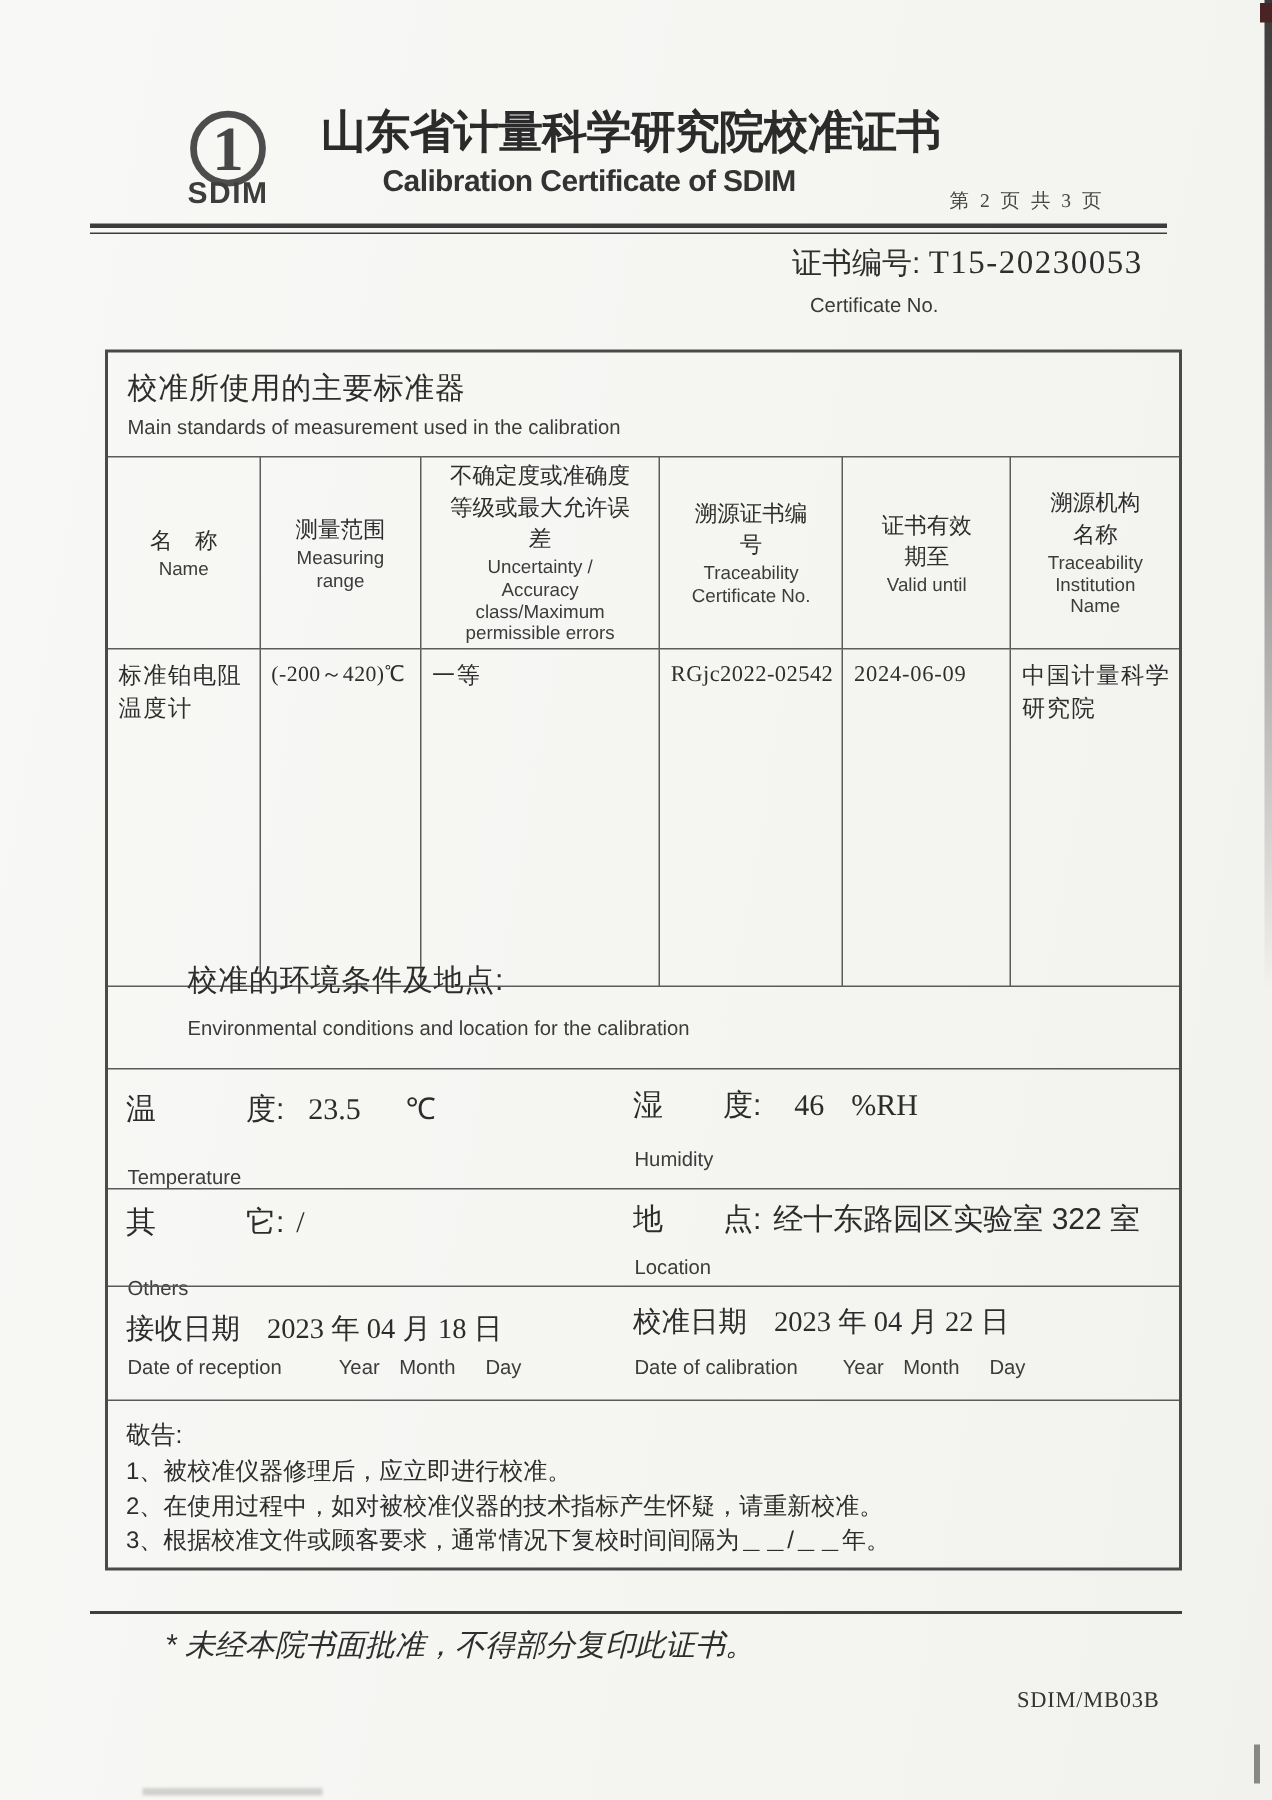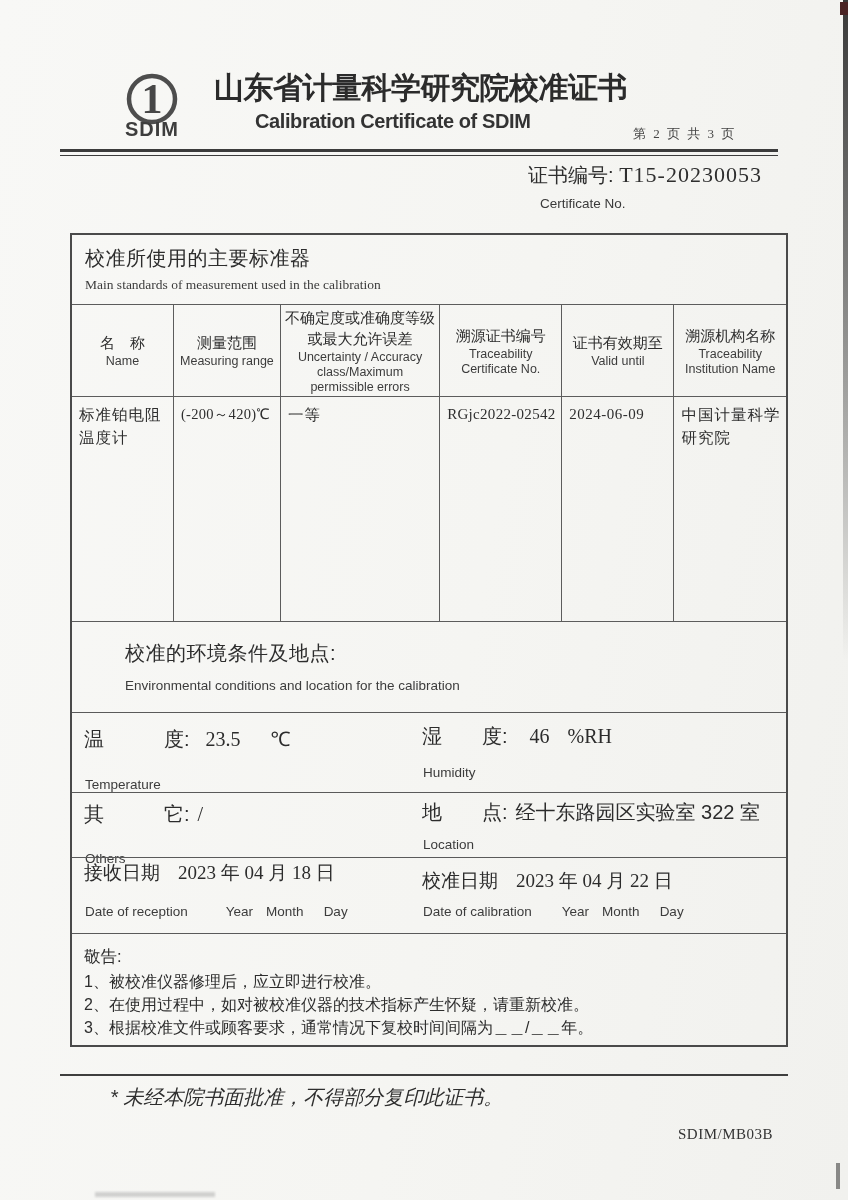--- a/index.html
+++ b/index.html
@@ -34,30 +34,30 @@
   .certno-value { font-size:22px; letter-spacing:1px; color:#2e2e2e; font-family:"Liberation Serif", serif; }
   .certno-en { position:absolute; left:540px; top:196px; font-size:13.5px; color:#3a3a3a; }
 
   
   .box { position:absolute; left:70px; top:233px; width:718px; height:814px; border:2px solid #4a4a4a; }
   .box-sec { position:absolute; left:0; right:0; }
   .hline { border-top:1.4px solid #5a5a5a; }
   .sec-title-zh { font-size:20px; color:#2d2d2d; letter-spacing:0.5px; }
   .sec-title-en { font-size:13.5px; color:#3c3c3c; }
 
-  .sec-standards { top:0; height:69px;font-family:Liberation Serif, serif; }
+  .sec-standards { top:0; height:69px; }
   .sec-standards .sec-title-zh { position:absolute; left:13px; top:10px; }
   .sec-standards .sec-title-en { position:absolute; left:13px; top:42px; }
 
   .tbl-wrap { position:absolute; top:69px; left:0; right:0; height:318px; }
   table.standards { width:100%; border-collapse:collapse; table-layout:fixed; }
   table.standards th, table.standards td { border:1px solid #5c5c5c; }
   table.standards th:first-child, table.standards td:first-child { border-left:none; }
   table.standards th:last-child, table.standards td:last-child { border-right:none; }
-  table.standards th { height:89px; font-weight:normal; vertical-align:middle; text-align:center; padding:2px 4px; }
+  table.standards th { height:89px; font-weight:normal; vertical-align:middle; text-align:center; padding:2px 19px; }
   table.standards td { height:225px; vertical-align:top; text-align:left; padding:7px 5px 4px 7px; }
   .th-zh { font-size:15px; color:#2e2e2e; line-height:1.4; }
   .th-en { font-size:12.5px; color:#3c3c3c; line-height:1.18; margin-top:1px; }
   .td-val { font-family:"Liberation Serif", serif; font-size:15.5px; line-height:1.45; letter-spacing:1px; color:#2e2e2e; }
 
   .sec-env-title { top:387px; height:90px;margin-left:40px; }
   .sec-env-title .sec-title-zh { position:absolute; left:13px; top:18px; }
   .sec-env-title .sec-title-en { position:absolute; left:13px; top:56px; }
 
   .sec-temp { top:477px; height:80px; }
@@ -186,21 +186,21 @@
     </div>
 
     <div class="box-sec sec-others hline">
       <div class="pair-zh" style="left:12px; top:8px;"><span>其　　　它:</span><span class="val-serif" style="margin-left:8px">/</span></div>
       <div class="pair-en" style="left:13px; top:42px;margin-top:16px;">Others</div>
       <div class="pair-zh" style="left:350px; top:6px;"><span>地　　点:</span><span style="margin-left:8px">经十东路园区实验室 322 室</span></div>
       <div class="pair-en" style="left:351px; top:44px;">Location</div>
     </div>
 
     <div class="box-sec sec-dates hline">
-      <div class="pair-zh" style="left:12px; top:2px; font-size:19px;"><span>接收日期</span><span class="val-serif" style="margin-left:18px">2023 年 04 月 18 日</span></div>
+      <div class="pair-zh" style="left:12px; top:15px; font-size:19px;"><span>接收日期</span><span class="val-serif" style="margin-left:18px">2023 年 04 月 18 日</span></div>
       <div class="pair-en" style="left:13px; top:46px;"><span>Date of reception</span><span style="margin-left:38px">Year</span><span style="margin-left:13px">Month</span><span style="margin-left:20px">Day</span></div>
       <div class="pair-zh" style="left:350px; top:10px; font-size:19px;"><span>校准日期</span><span class="val-serif" style="margin-left:18px">2023 年 04 月 22 日</span></div>
       <div class="pair-en" style="left:351px; top:46px;"><span>Date of calibration</span><span style="margin-left:30px">Year</span><span style="margin-left:13px">Month</span><span style="margin-left:20px">Day</span></div>
     </div>
 
     <div class="box-sec sec-notice hline">
       <div class="notice-title">敬告:</div>
       <div class="notice-items">
         <div>1、被校准仪器修理后，应立即进行校准。</div>
         <div>2、在使用过程中，如对被校准仪器的技术指标产生怀疑，请重新校准。</div>

